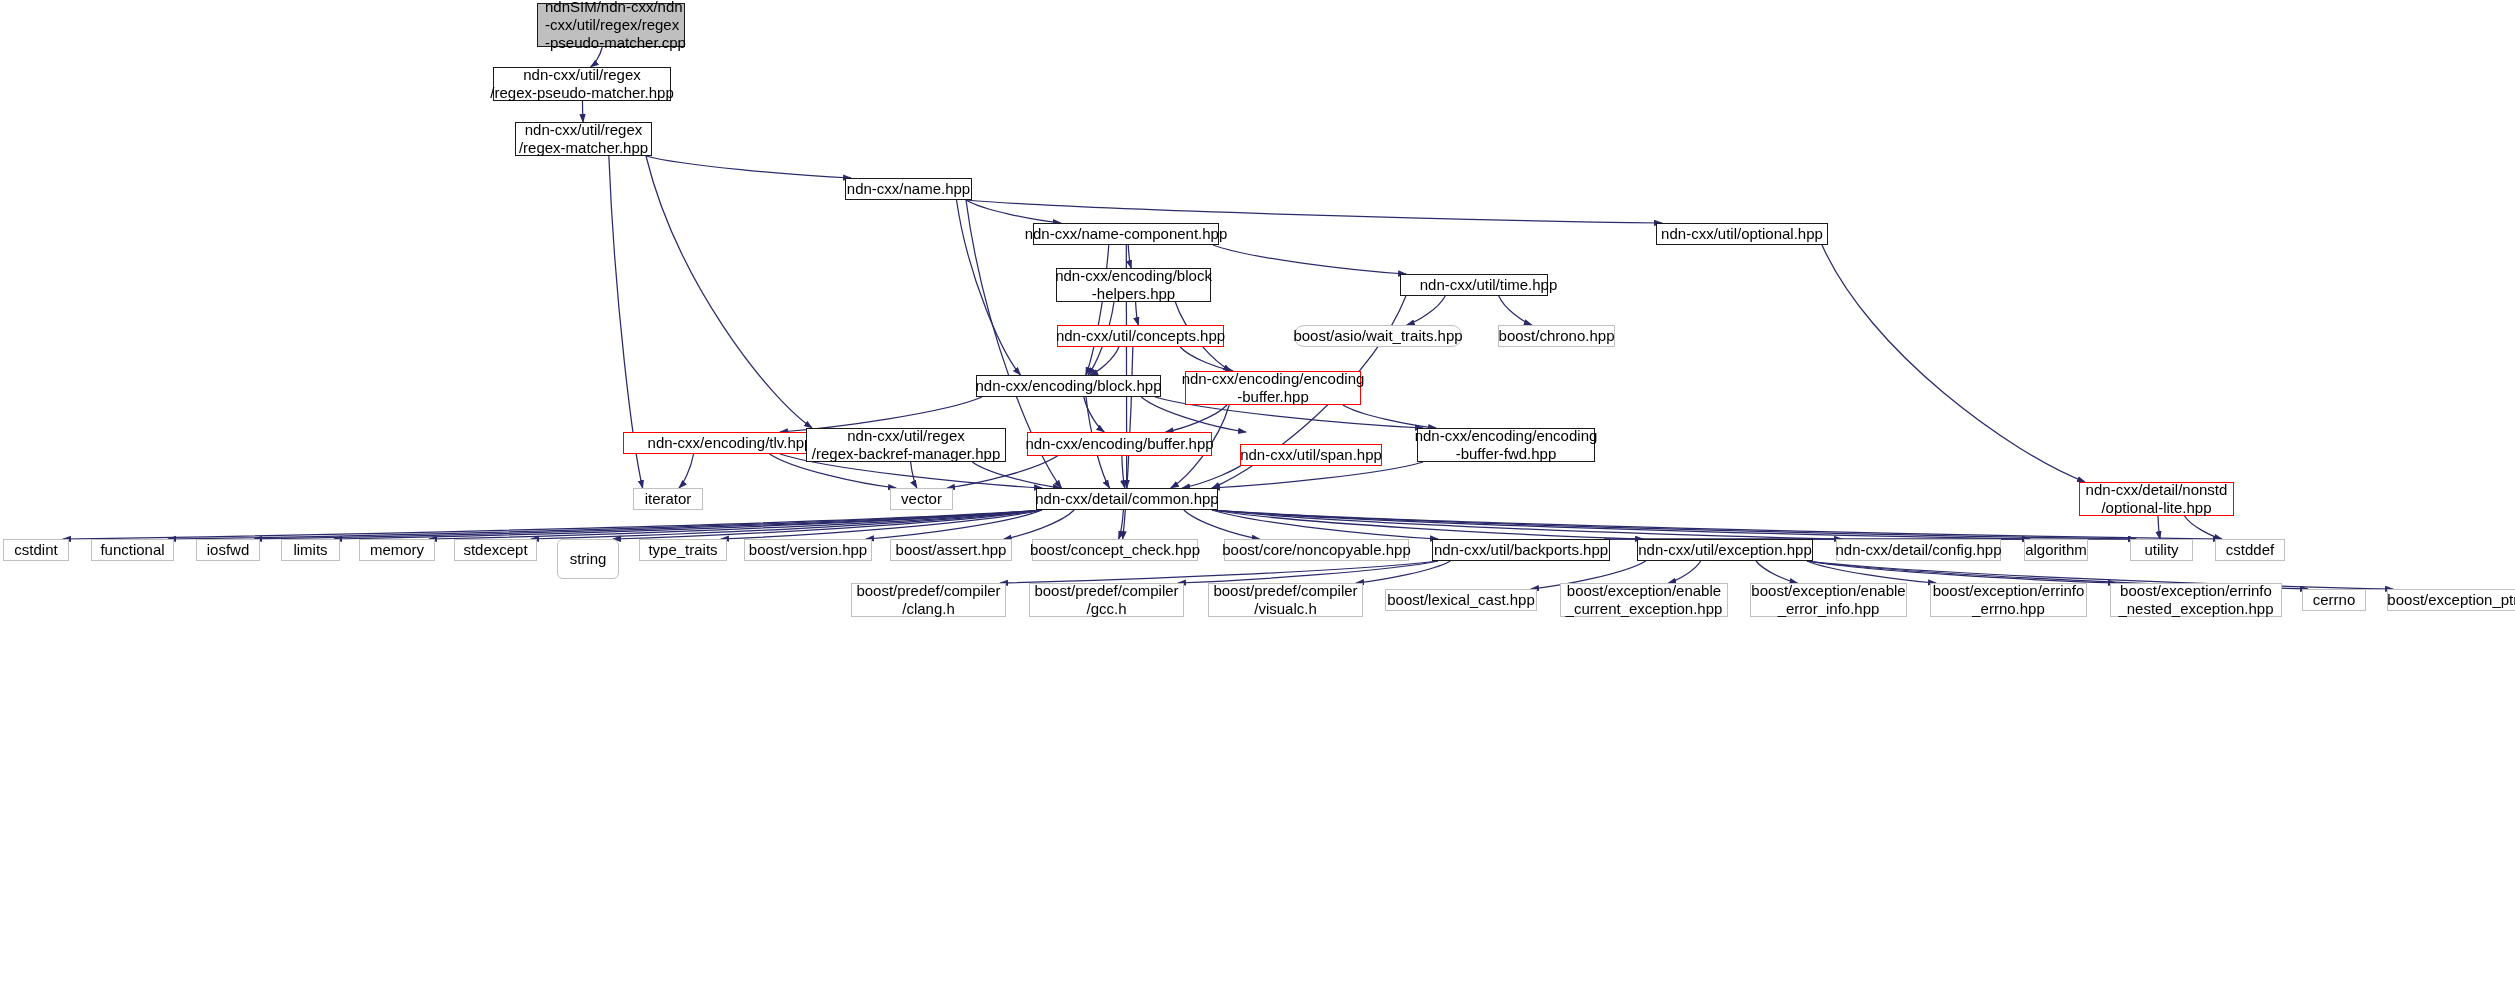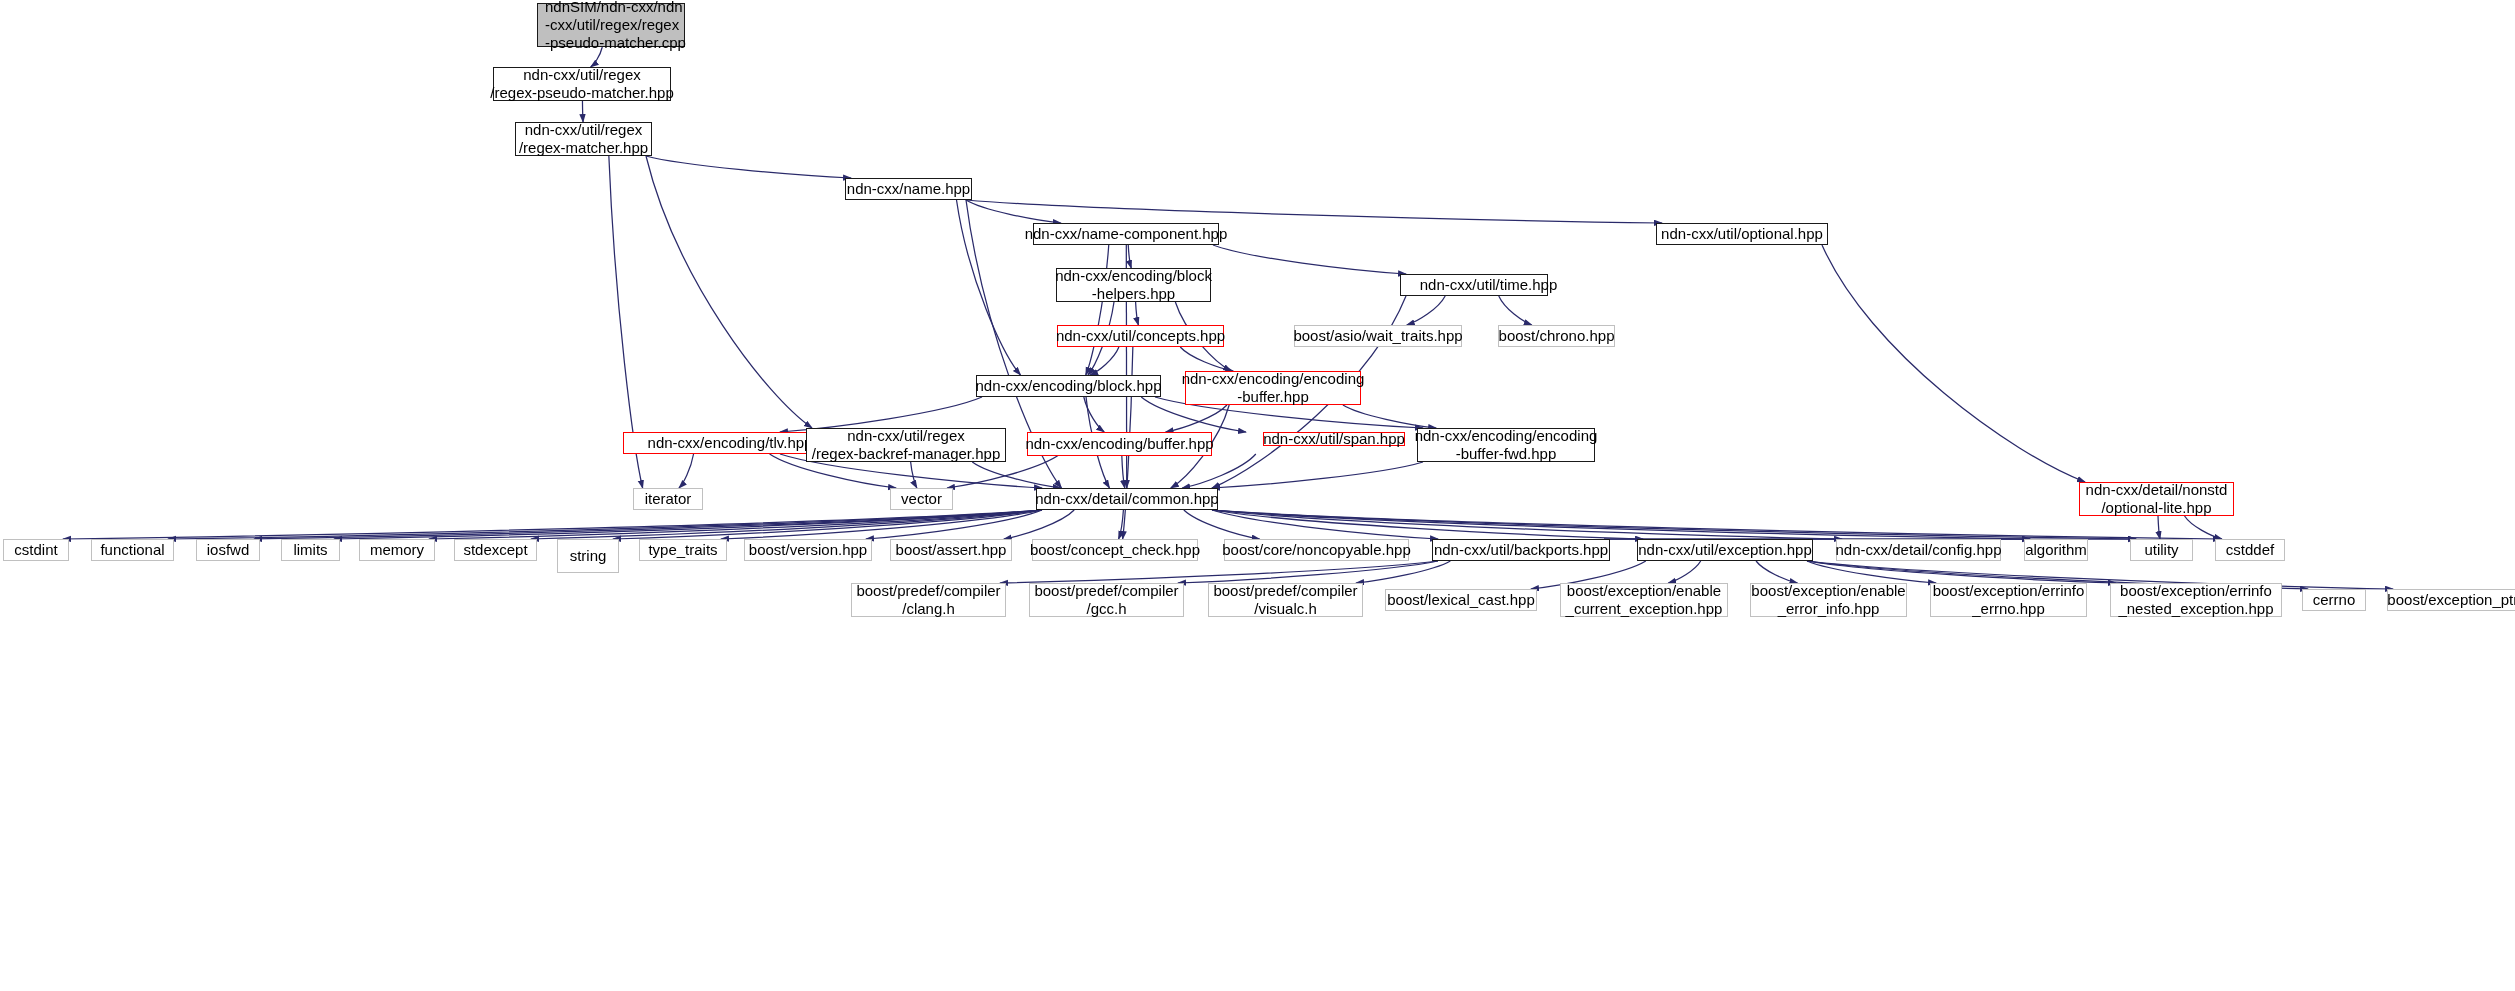--- a/index.html
+++ b/index.html
@@ -146,44 +146,44 @@
 /regex-pseudo-matcher.hpp</div>
       <div class="node b-black" style="left: 515px; top: 122px; width: 137px; height: 34px;">ndn-cxx/util/regex
 /regex-matcher.hpp</div>
       <div class="node b-black" style="left: 845px; top: 178px; width: 127px; height: 22px;">ndn-cxx/name.hpp</div>
       <div class="node b-black" style="left: 1033px; top: 223px; width: 186px; height: 22px;">ndn-cxx/name-component.hpp</div>
       <div class="node b-black" style="left: 1656px; top: 223px; width: 172px; height: 22px;">ndn-cxx/util/optional.hpp</div>
       <div class="node b-black" style="left: 1056px; top: 268px; width: 155px; height: 34px;">ndn-cxx/encoding/block
 -helpers.hpp</div>
       <div class="node b-black" style="left: 1400px; top: 274px; width: 148px; height: 22px; padding-left: 33px;">ndn-cxx/util/time.hpp</div>
       <div class="node b-red" style="left: 1057px; top: 325px; width: 167px; height: 22px;">ndn-cxx/util/concepts.hpp</div>
-      <div class="node " style="left: 1294px; top: 325px; width: 168px; height: 22px;">boost/asio/wait_traits.hpp</div>
+      <div class="node " style="left: 1294px; top: 325px; width: 168px; height: 22px; border-radius: 10px;">boost/asio/wait_traits.hpp</div>
       <div class="node " style="left: 1498px; top: 325px; width: 117px; height: 22px;">boost/chrono.hpp</div>
       <div class="node b-black" style="left: 976px; top: 375px; width: 185px; height: 22px;">ndn-cxx/encoding/block.hpp</div>
       <div class="node b-red" style="left: 1185px; top: 371px; width: 176px; height: 34px;">ndn-cxx/encoding/encoding
 -buffer.hpp</div>
       <div class="node b-red" style="left: 623px; top: 432px; width: 190px; height: 22px; padding-left: 28px;">ndn-cxx/encoding/tlv.hpp</div>
       <div class="node b-black" style="left: 806px; top: 428px; width: 200px; height: 34px;">ndn-cxx/util/regex
 /regex-backref-manager.hpp</div>
       <div class="node b-red" style="left: 1027px; top: 432px; width: 185px; height: 24px;">ndn-cxx/encoding/buffer.hpp</div>
-      <div class="node b-red" style="left: 1240px; top: 432px; width: 142px; height: 14px; margin-left: 23px;">ndn-cxx/util/span.hpp</div>
+      <div class="node b-red" style="left: 1240px; top: 444px; width: 142px; height: 22px;">ndn-cxx/util/span.hpp</div>
       <div class="node b-black" style="left: 1417px; top: 428px; width: 178px; height: 34px;">ndn-cxx/encoding/encoding
 -buffer-fwd.hpp</div>
       <div class="node b-red" style="left: 2079px; top: 482px; width: 155px; height: 34px;">ndn-cxx/detail/nonstd
 /optional-lite.hpp</div>
       <div class="node " style="left: 633px; top: 488px; width: 70px; height: 22px;">iterator</div>
       <div class="node " style="left: 890px; top: 488px; width: 63px; height: 22px;">vector</div>
       <div class="node b-black" style="left: 1036px; top: 488px; width: 182px; height: 22px;">ndn-cxx/detail/common.hpp</div>
       <div class="node " style="left: 3px; top: 539px; width: 66px; height: 22px;">cstdint</div>
       <div class="node " style="left: 91px; top: 539px; width: 83px; height: 22px;">functional</div>
       <div class="node " style="left: 196px; top: 539px; width: 64px; height: 22px;">iosfwd</div>
       <div class="node " style="left: 281px; top: 539px; width: 59px; height: 22px;">limits</div>
       <div class="node " style="left: 359px; top: 539px; width: 76px; height: 22px;">memory</div>
       <div class="node " style="left: 454px; top: 539px; width: 83px; height: 22px;">stdexcept</div>
-      <div class="node " style="left: 557px; top: 539px; width: 62px; height: 34px;">string</div>
+      <div class="node " style="left: 557px; top: 539px; width: 62px; height: 40px; border-radius: 6px;">string</div>
       <div class="node " style="left: 639px; top: 539px; width: 88px; height: 22px;">type_traits</div>
       <div class="node " style="left: 744px; top: 539px; width: 128px; height: 22px;">boost/version.hpp</div>
       <div class="node " style="left: 890px; top: 539px; width: 122px; height: 22px;">boost/assert.hpp</div>
       <div class="node " style="left: 1032px; top: 539px; width: 166px; height: 22px;">boost/concept_check.hpp</div>
       <div class="node " style="left: 1224px; top: 539px; width: 185px; height: 22px;">boost/core/noncopyable.hpp</div>
       <div class="node b-black" style="left: 1432px; top: 539px; width: 178px; height: 22px;">ndn-cxx/util/backports.hpp</div>
       <div class="node b-black" style="left: 1637px; top: 539px; width: 176px; height: 22px;">ndn-cxx/util/exception.hpp</div>
       <div class="node " style="left: 1836px; top: 539px; width: 165px; height: 22px;">ndn-cxx/detail/config.hpp</div>
       <div class="node " style="left: 2024px; top: 539px; width: 64px; height: 22px;">algorithm</div>
       <div class="node " style="left: 2130px; top: 539px; width: 63px; height: 22px;">utility</div>

